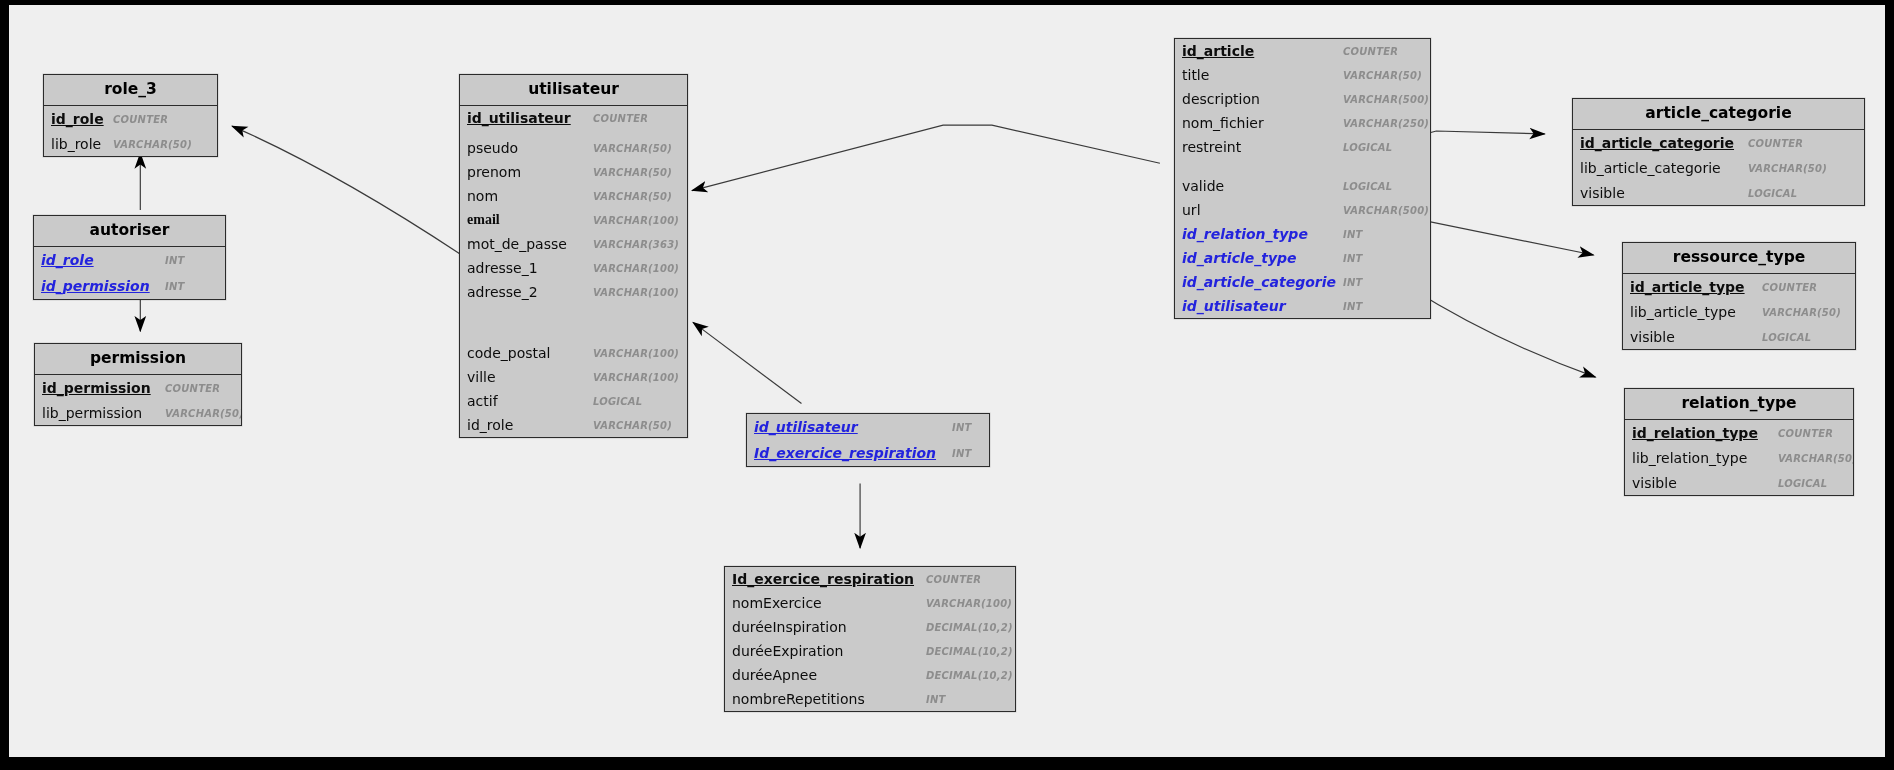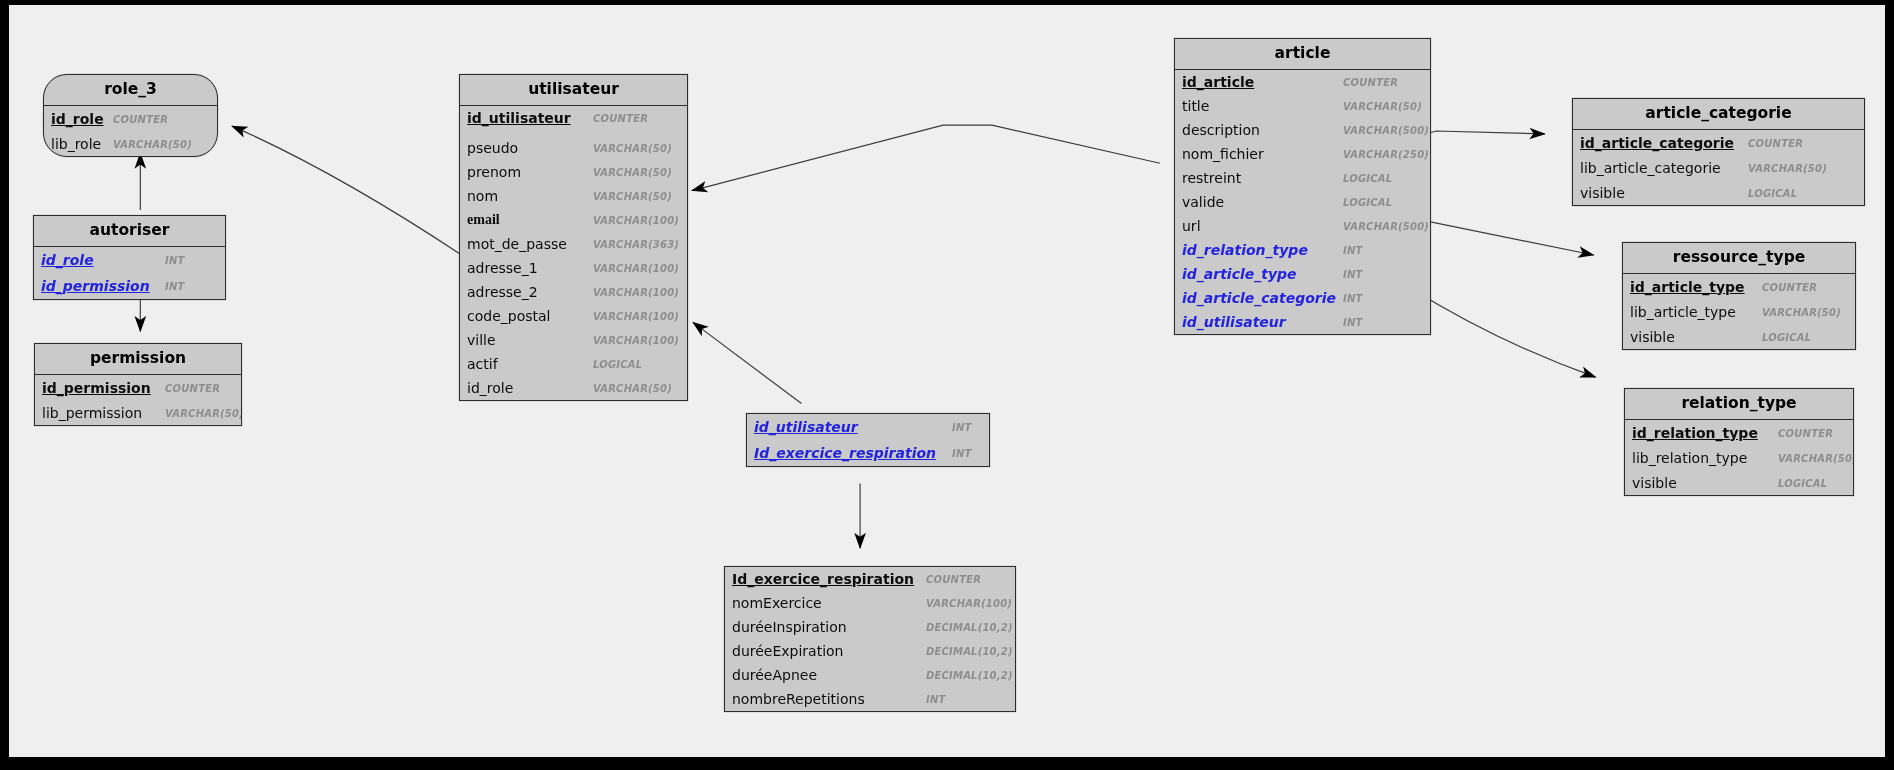--- a/index.html
+++ b/index.html
@@ -59,21 +59,21 @@
         <path d="M 450 256 Q 320 170 215 124" class="connector" marker-end="url(#arrow)"></path>
         <path d="M 1165 162 L 993 123 L 943 123 L 686 190" class="connector" marker-end="url(#arrow)"></path>
         <path d="M 798 408 L 687 325" class="connector" marker-end="url(#arrow)"></path>
         <path d="M 858 490 L 858 556" class="connector" marker-end="url(#arrow)"></path>
         <path d="M 1422 136 L 1448 129 L 1559 132" class="connector" marker-end="url(#arrow)"></path>
         <path d="M 1422 218 L 1609 256" class="connector" marker-end="url(#arrow)"></path>
         <path d="M 1422 290 Q 1510 345 1611 381" class="connector" marker-end="url(#arrow)"></path>
       </g>
   </svg>
   <div id="tables">
-      <div class="table" style="left: 34px; top: 69px; width: 175px; border-radius: 24px;">
+      <div class="table" style="left: 34px; top: 69px; width: 175px;">
     <div class="table-title">role_3</div>
     <div class="table-rows">
           <div class="field-row pk" style="height: 25px;">
     <span class="field-name">id_role</span>
     <span class="field-type" style="left: 69px;">COUNTER</span>
   </div>
           <div class="field-row" style="height: 25px;">
     <span class="field-name">lib_role</span>
     <span class="field-type" style="left: 69px;">VARCHAR(50)</span>
   </div>
@@ -133,21 +133,21 @@
     <span class="field-type" style="left: 133px;">VARCHAR(363)</span>
   </div>
           <div class="field-row" style="height: 24px;">
     <span class="field-name">adresse_1</span>
     <span class="field-type" style="left: 133px;">VARCHAR(100)</span>
   </div>
           <div class="field-row" style="height: 24px;">
     <span class="field-name">adresse_2</span>
     <span class="field-type" style="left: 133px;">VARCHAR(100)</span>
   </div>
-          <div class="field-row" style="height: 24px;">
+          <div class="field-row" style="height: 24px; margin-top: 37px;">
     <span class="field-name">code_postal</span>
     <span class="field-type" style="left: 133px;">VARCHAR(100)</span>
   </div>
           <div class="field-row" style="height: 24px; padding-left: 34px;">
     <span class="field-name">ville</span>
     <span class="field-type" style="left: 133px;">VARCHAR(100)</span>
   </div>
           <div class="field-row" style="height: 24px;">
     <span class="field-name">actif</span>
     <span class="field-type" style="left: 133px;">LOGICAL</span>
@@ -192,21 +192,20 @@
     <span class="field-name">duréeApnee</span>
     <span class="field-type" style="left: 201px;">DECIMAL(10,2)</span>
   </div>
           <div class="field-row" style="height: 24px;">
     <span class="field-name">nombreRepetitions</span>
     <span class="field-type" style="left: 201px;">INT</span>
   </div>
         </div>
   </div>
       <div class="table" style="left: 1165px; top: 33px; width: 257px;">
-    <div class="table-title">article</div>
     <div class="table-rows">
           <div class="field-row pk" style="height: 24px;">
     <span class="field-name">id_article</span>
     <span class="field-type" style="left: 168px;">COUNTER</span>
   </div>
           <div class="field-row" style="height: 24px;">
     <span class="field-name">title</span>
     <span class="field-type" style="left: 168px;">VARCHAR(50)</span>
   </div>
           <div class="field-row" style="height: 24px;">
@@ -214,21 +213,21 @@
     <span class="field-type" style="left: 168px;">VARCHAR(500)</span>
   </div>
           <div class="field-row" style="height: 24px;">
     <span class="field-name">nom_fichier</span>
     <span class="field-type" style="left: 168px;">VARCHAR(250)</span>
   </div>
           <div class="field-row" style="height: 24px;">
     <span class="field-name">restreint</span>
     <span class="field-type" style="left: 168px;">LOGICAL</span>
   </div>
-          <div class="field-row" style="height: 24px;">
+          <div class="field-row" style="height: 24px; margin-top: 15px;">
     <span class="field-name">valide</span>
     <span class="field-type" style="left: 168px;">LOGICAL</span>
   </div>
           <div class="field-row" style="height: 24px;">
     <span class="field-name">url</span>
     <span class="field-type" style="left: 168px;">VARCHAR(500)</span>
   </div>
           <div class="field-row fk" style="height: 24px;">
     <span class="field-name">id_relation_type</span>
     <span class="field-type" style="left: 168px;">INT</span>

